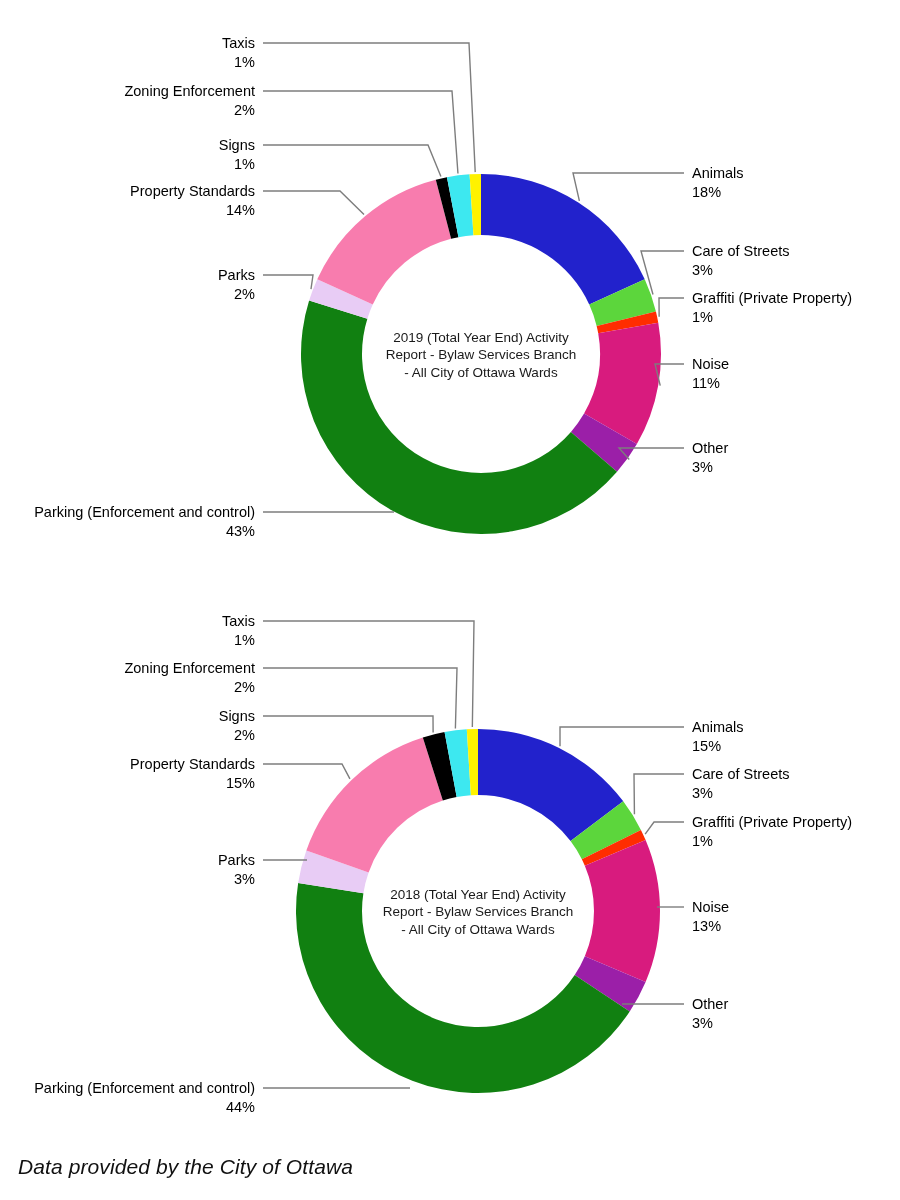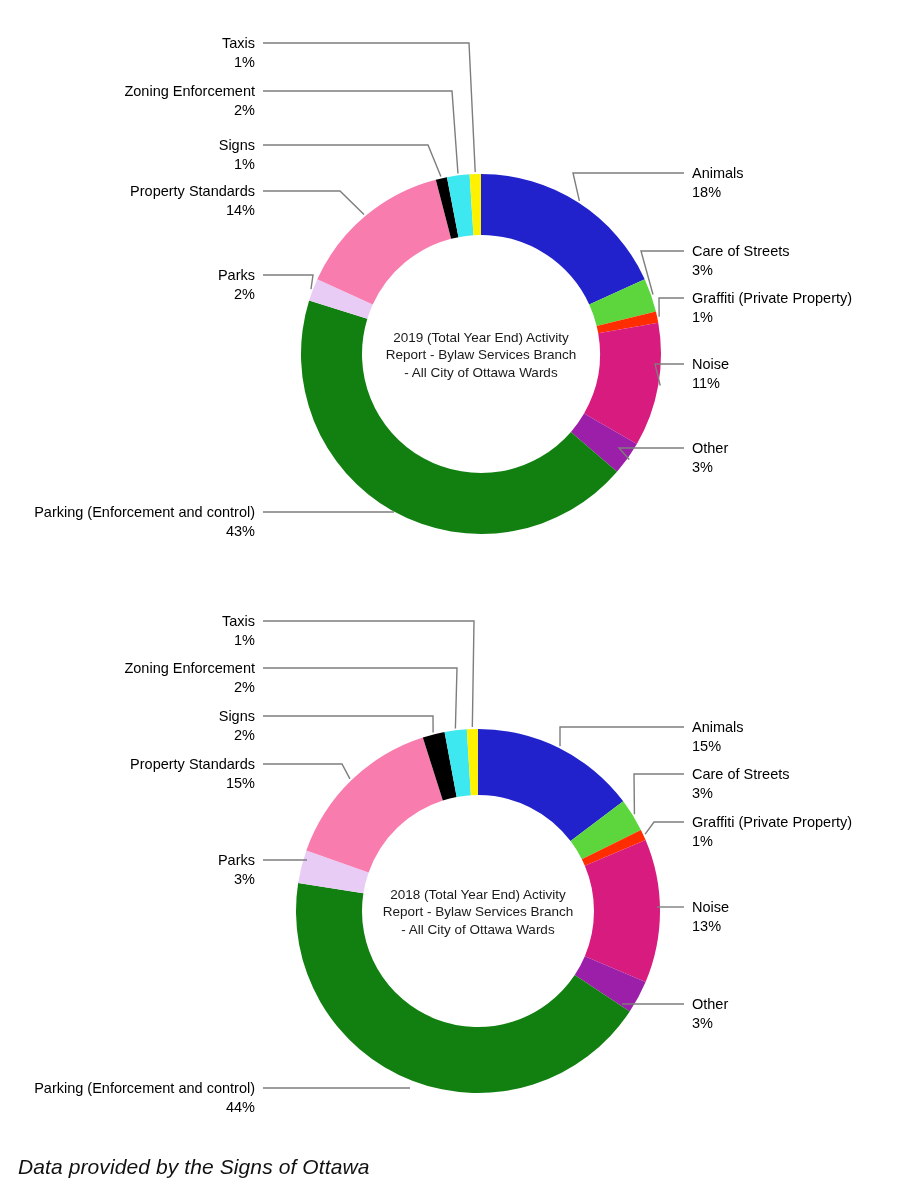--- a/index.html
+++ b/index.html
@@ -194,13 +194,13 @@
         <text x="692" y="931" class="lbl lbl-right">13%</text>
       </g>
       <g>
         <path d="M 684 1004 L 622 1004" class="leader"></path>
         <text x="692" y="1009" class="lbl lbl-right">Other</text>
         <text x="692" y="1028" class="lbl lbl-right">3%</text>
       </g>
     </svg>
 </div>
 
-<div class="footer">Data provided by the Signs of Ottawa</div>
+<div class="footer">Data provided by the City of Ottawa</div>
 
 </body></html>

